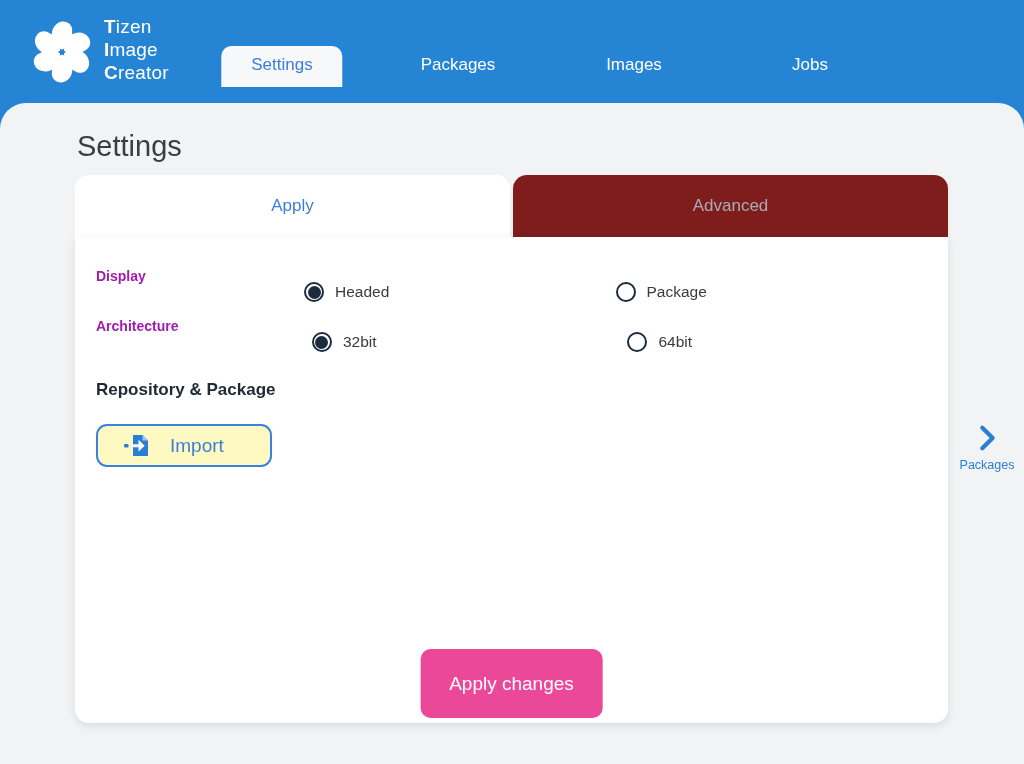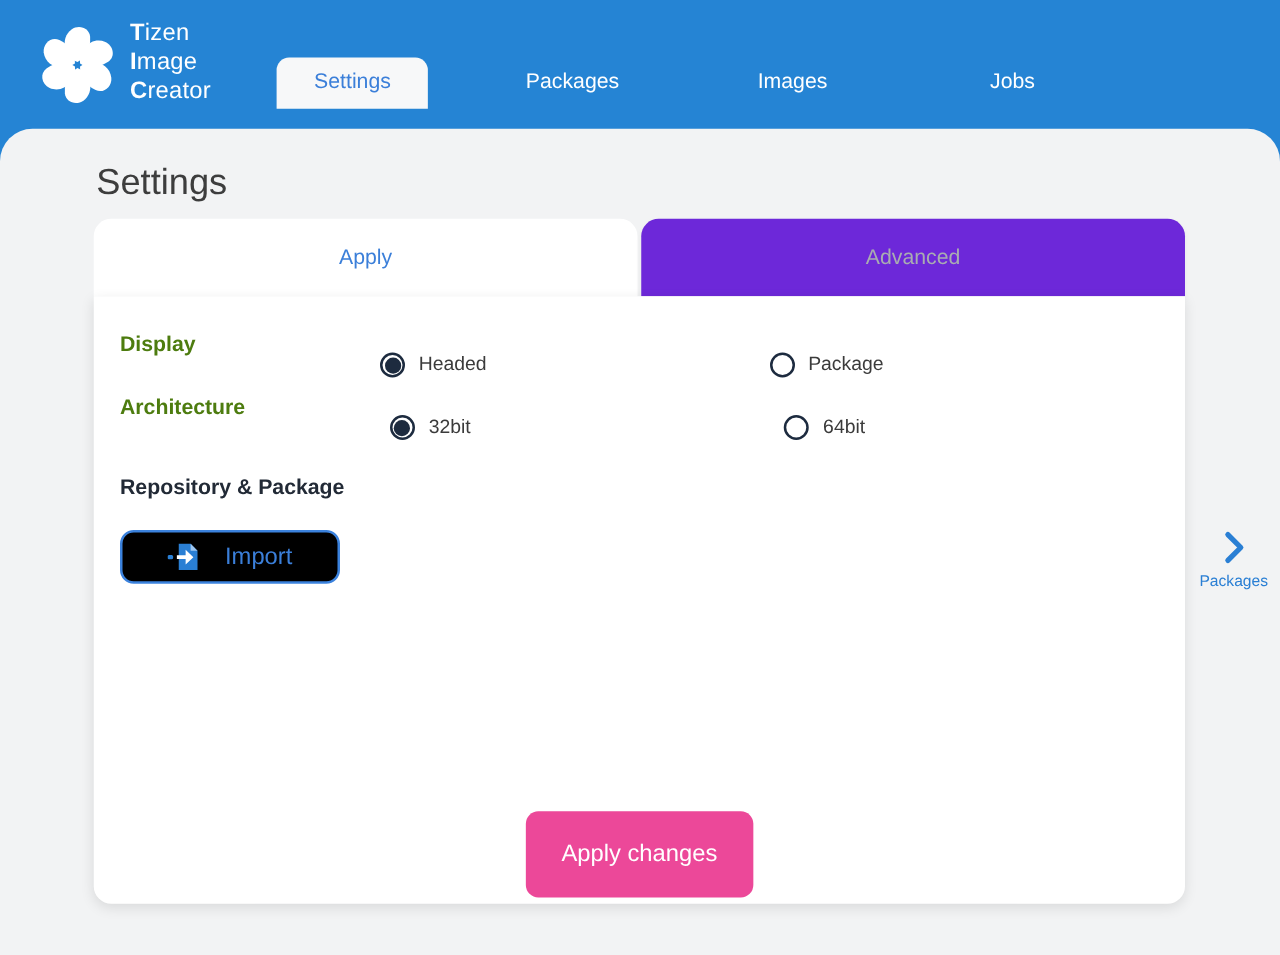--- a/index.html
+++ b/index.html
@@ -32,51 +32,51 @@
     position:absolute; top:103px; left:0; right:0; bottom:0;
     background:#f2f3f4; border-radius:26px 26px 0 0;
   }
   .page-title { position:absolute; left:77px; top:27px; font-size:29px; color:#3d3d3d; }
 
   
   .card { position:absolute; left:75px; top:72px; width:873px; height:548px; }
   .card-tabs { position:absolute; top:0; left:0; right:0; height:62px; display:flex; gap:3px; }
   .card-tab {
     flex:1; display:flex; align-items:center; justify-content:center;
-    font-size:17px; background:#6d28d9; color:#a9acb1;
+    font-size:17px; background:#7f1d1d; color:#a9acb1;
     border-radius:14px 14px 0 0; cursor:pointer;
     box-shadow:0 3px 5px rgba(0,0,0,0.05);
   }
   .card-tab.active { background:#ffffff; color:#3b7fd9; box-shadow:none; }
   .card-body {
     position:absolute; top:62px; left:0; right:0; bottom:0;
     background:#ffffff; border-radius:0 0 14px 14px;
     box-shadow:0 3px 10px rgba(0,0,0,0.10);
   }
 
   .field-row { position:absolute; left:21px; right:21px; height:22px; display:flex; align-items:center; }
   .field-row.row-0 { top:28px; }
   .field-row.row-1 { top:78px;gap:16px; }
-  .field-label { width:209px; font-weight:700; font-size:17px; color:#4d7c0f; }
+  .field-label { width:209px; font-weight:700; font-size:14px; color:#a21caf; }
   .option { display:flex; align-items:center; width:313px; cursor:pointer;margin-top:32px; }
   .radio {
     width:20px; height:20px; border:2.5px solid #1d2b3f; border-radius:50%;
     margin-right:11px; position:relative; background:#fff; flex:none;
   }
   .radio.selected::after {
     content:""; position:absolute; inset:1.5px; background:#1d2b3f; border-radius:50%;
   }
   .option-label { font-size:15.5px; color:#3b3b3b; }
 
   .repo-label { position:absolute; left:21px; top:143px; font-weight:700; font-size:17px; color:#222a36;text-align:center; }
 
   .import-btn {
     position:absolute; left:21px; top:187px; width:176px; height:43px;
-    background:#000000; border:2px solid #3b82dd; border-radius:11px;
-    display:flex; align-items:center; padding-left:36px; gap:19px; cursor:pointer;
+    background:#fef9c3; border:2px solid #3b82dd; border-radius:11px;
+    display:flex; align-items:center; padding-left:26px; gap:19px; cursor:pointer;
   }
   .import-btn .label { font-size:19px; color:#3b7fd9; }
 
   .apply-btn {
     position:absolute; top:412px; left:50%; transform:translateX(-50%);
     height:69px; padding:0 29px; background:#ec4899; color:#ffffff;
     font-size:19px; border:none; border-radius:10px; cursor:pointer;
     font-family:"Liberation Sans", sans-serif;
   }
 

